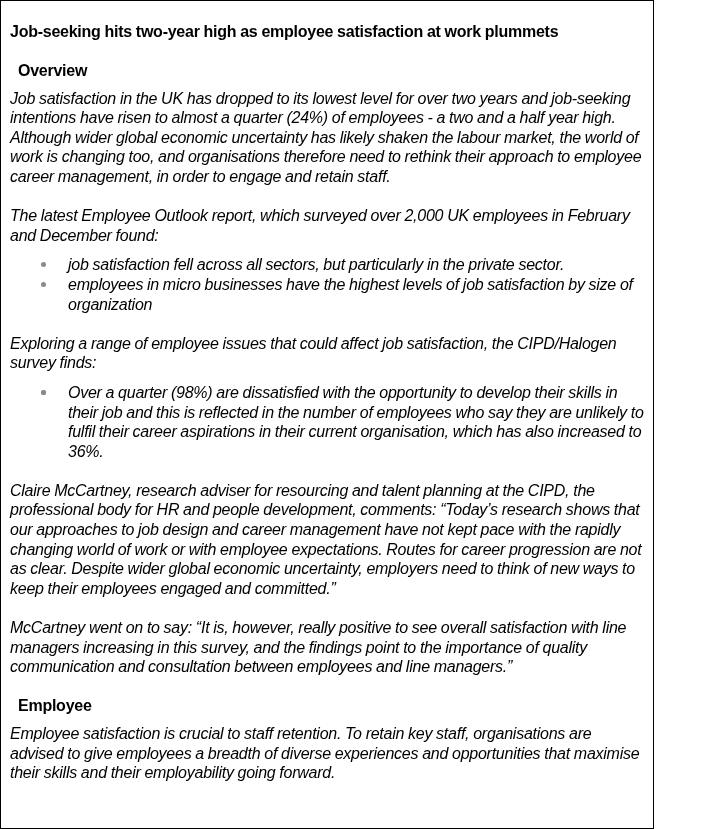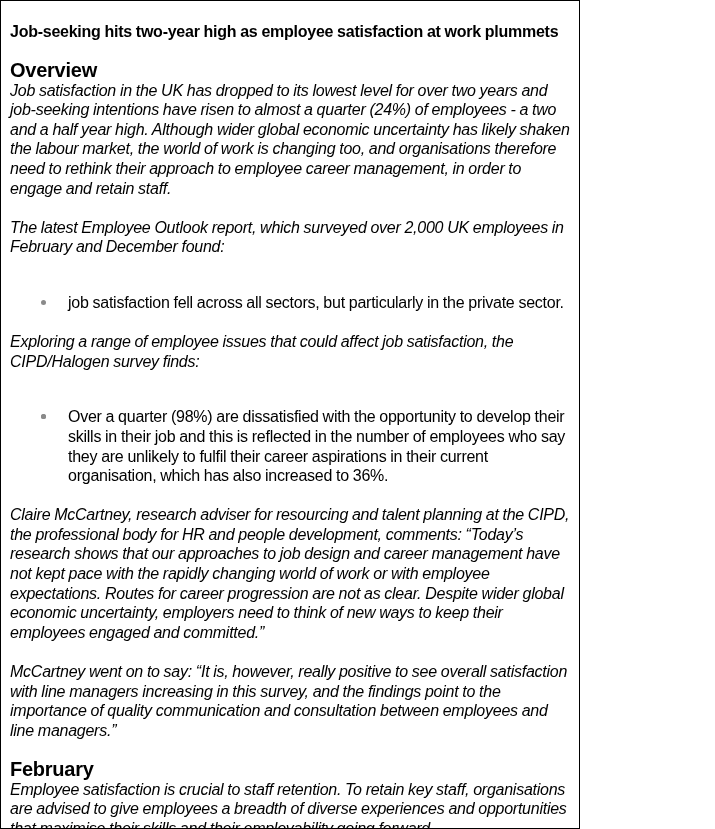--- a/index.html
+++ b/index.html
@@ -7,58 +7,59 @@
       padding: 0;
       background: #ffffff;
     }
     body {
       width: 715px;
       height: 829px;
       overflow: hidden;
     }
     .frame {
       box-sizing: border-box;
-      width: 580px;
+      width: 654px;
       height: 829px;
       border: 1.5px solid #000000;
       padding: 21px 8px 0 9px;
       font-family: "Liberation Sans", sans-serif;
       font-size: 16px;
       line-height: 19.6px;
       color: #000000;
       letter-spacing: -0.25px;
       word-spacing: -0.3px;
       overflow: hidden;
     }
     .title {
       font-weight: bold;
       margin: 0 0 19px 0;
       font-size: 16px;
       line-height: 20px;
     }
     .section-heading {
       font-weight: bold;
-      margin: 0;
-      font-size: 20px;
+      margin: 8px;
+      font-size: 16px;
       line-height: 19.6px;
     }
     p {
       margin: 0 0 19.6px 0;
       font-style: italic;
     }
     p.no-gap {
       margin-bottom: 0;
     }
     ul {
       list-style: none;
       margin: 0 0 19.6px 0;
       padding: 0 0 0 58px;
     }
     ul.after-gap {
-      margin-top: 36px;
+      margin-top: 10px;
+      font-style: italic;
     }
     li {
       position: relative;
       margin: 0;
     }
     .bullet {
       position: absolute;
       left: -27px;
       top: 7px;
       width: 5px;
@@ -78,34 +79,38 @@
     <p>Job satisfaction in the UK has dropped to its lowest level for over two years and job-seeking intentions have risen to almost a quarter (24%) of employees - a two and a half year high. Although wider global economic uncertainty has likely shaken the labour market, the world of work is changing too, and organisations therefore need to rethink their approach to employee career management, in order to engage and retain staff.</p>
   </section>
 
   <section>
     <p class="no-gap">The latest Employee Outlook report, which surveyed over 2,000 UK employees in February and December found:</p>
     <ul class="after-gap">
       <li>
         <span class="bullet"></span>
         <span>job satisfaction fell across all sectors, but particularly in the private sector.</span>
       </li>
+      <li>
+        <span class="bullet"></span>
+        <span>employees in micro businesses have the highest levels of job satisfaction by size of organization</span>
+      </li>
     </ul>
 
     <p class="no-gap">Exploring a range of employee issues that could affect job satisfaction, the CIPD/Halogen survey finds:</p>
     <ul class="after-gap">
       <li>
         <span class="bullet"></span>
       </li>
       <li>
         <span class="bullet"></span>
         <span>Over a quarter (98%) are dissatisfied with the opportunity to develop their skills in their job and this is reflected in the number of employees who say they are unlikely to fulfil their career aspirations in their current organisation, which has also increased to 36%.</span>
       </li>
     </ul>
 
     <p>Claire McCartney, research adviser for resourcing and talent planning at the CIPD, the professional body for HR and people development, comments: “Today’s research shows that our approaches to job design and career management have not kept pace with the rapidly changing world of work or with employee expectations. Routes for career progression are not as clear. Despite wider global economic uncertainty, employers need to think of new ways to keep their employees engaged and committed.”</p>
     <p>McCartney went on to say: “It is, however, really positive to see overall satisfaction with line managers increasing in this survey, and the findings point to the importance of quality communication and consultation between employees and line managers.”</p>
   </section>
 
   <section>
-    <div class="section-heading">February</div>
+    <div class="section-heading">Employee</div>
     <p class="no-gap">Employee satisfaction is crucial to staff retention. To retain key staff, organisations are advised to give employees a breadth of diverse experiences and opportunities that maximise their skills and their employability going forward.</p>
   </section>
 </div>
 
 </body></html>

